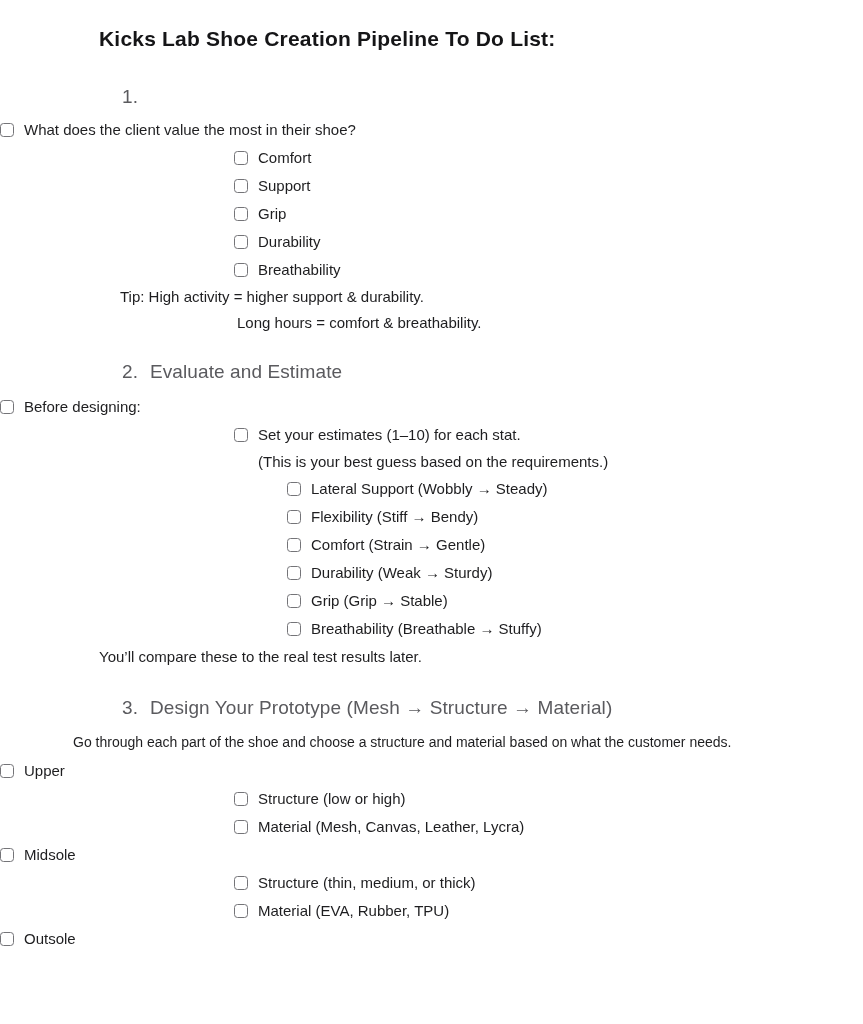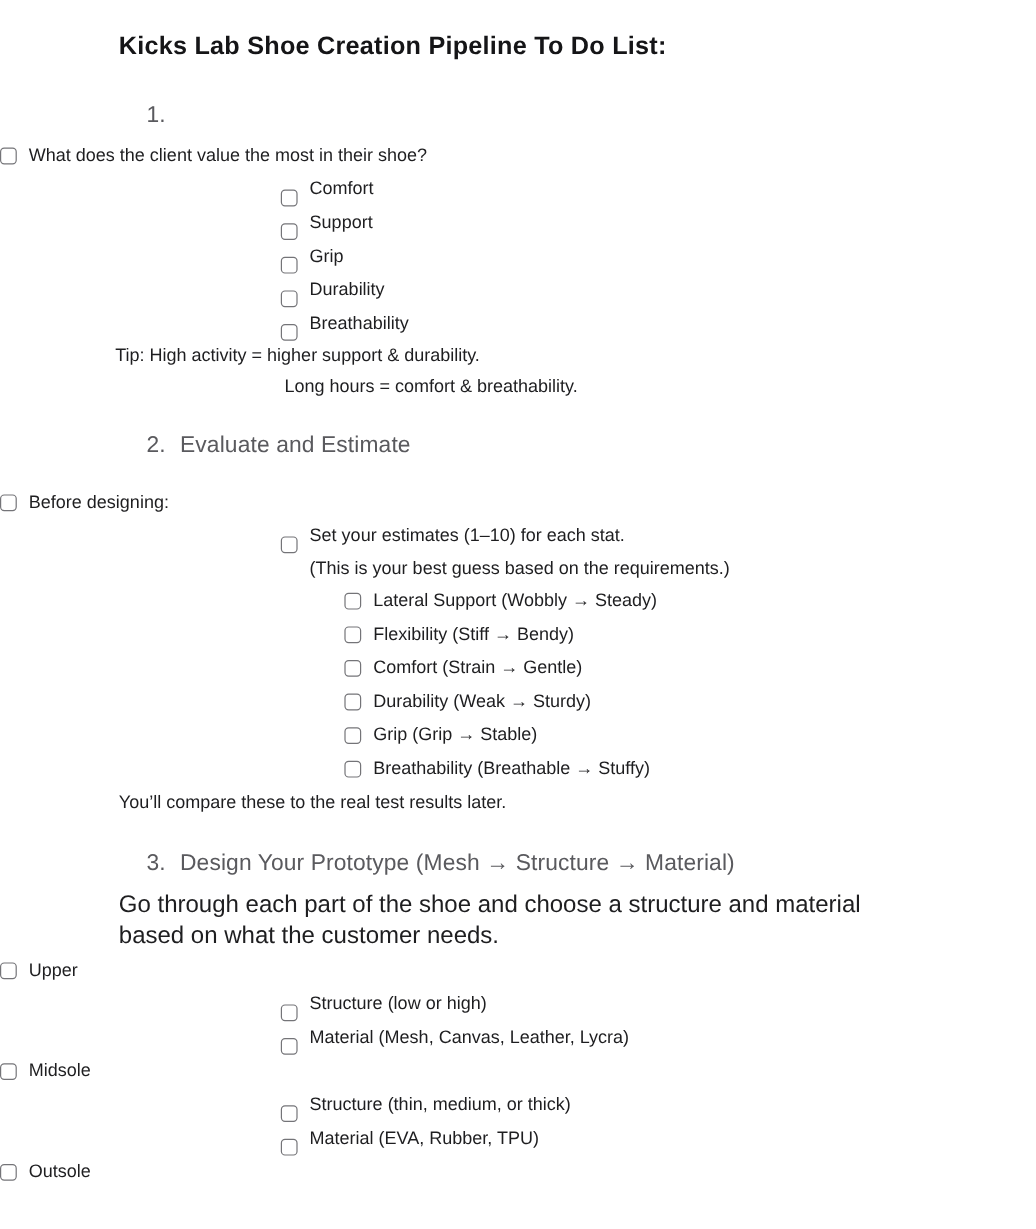--- a/index.html
+++ b/index.html
@@ -42,34 +42,34 @@
   .cb {
     width: 14px; height: 14px;
     flex: 0 0 14px;
     border: 1.5px solid #747478;
     border-radius: 3.5px;
     background: #ffffff;
     margin-right: 10px;
     cursor: pointer;
   }
   .indent-1 { }
-  .indent-2 { padding-left: 234px; align-items: flex-end; }
+  .indent-2 { padding-left: 234px; }
   .indent-3 { padding-left: 287px; }
 
   .tip  { font-size: 15px; line-height: 26px; }
-  .tip-1 { padding-left: 96px; }
+  .tip-1 { padding-left: 120px; }
   .tip-2 { padding-left: 237px; }
   .note  { padding-left: 258px; font-size: 15px; line-height: 26px; }
 
   .flush { margin-left: 99px; font-size: 15px; line-height: 26px; }
-  .para  { margin: 8px 0 0 99px; max-width: 676px; font-size: 20px; line-height: 26px; }
+  .para  { margin: 8px 0 0 73px; max-width: 676px; font-size: 14px; line-height: 26px; }
 
   .mt-1 { margin-top: 1px; }
   .mt-2 { margin-top: 2px; }
-  .mt-4 { margin-top: 20px; }
+  .mt-4 { margin-top: 8px; }
   .mt-6 { margin-top: 6px; }
 </style>
 </head>
 <body>
 
 <div class="title">Kicks Lab Shoe Creation Pipeline To Do List:</div>
 
 <div class="sec sec-1">
   <span class="num">1.</span>
 </div>

